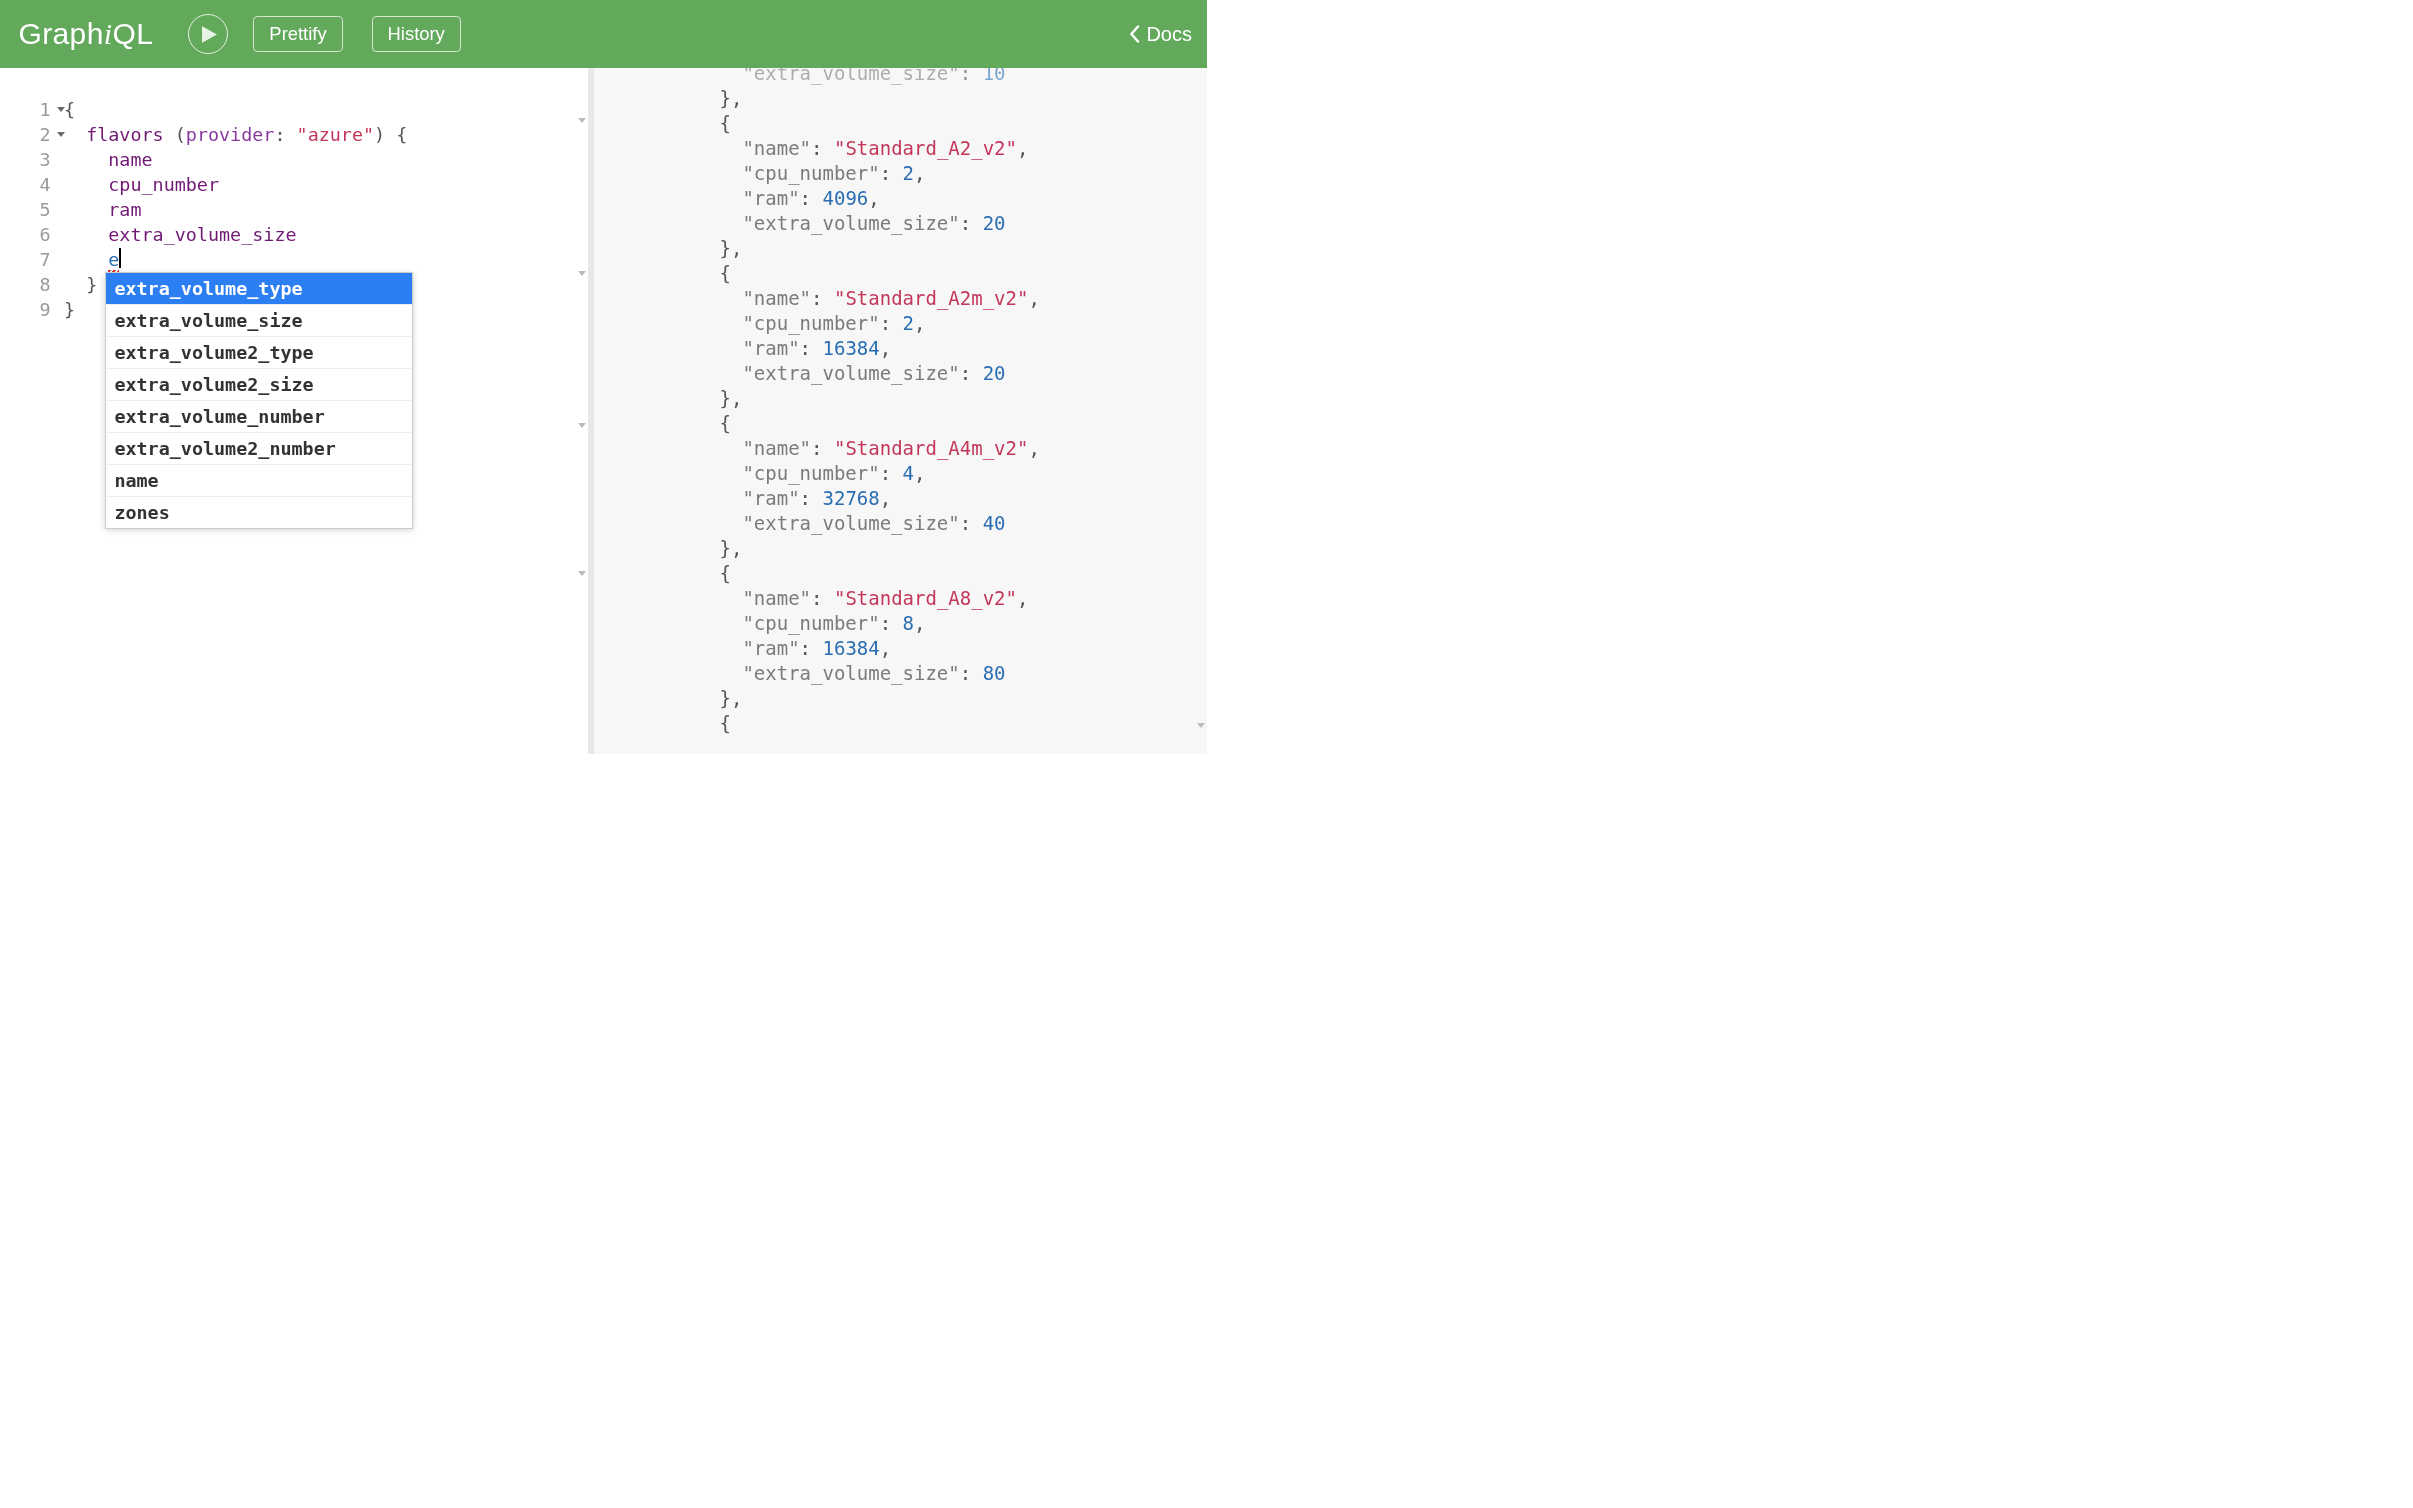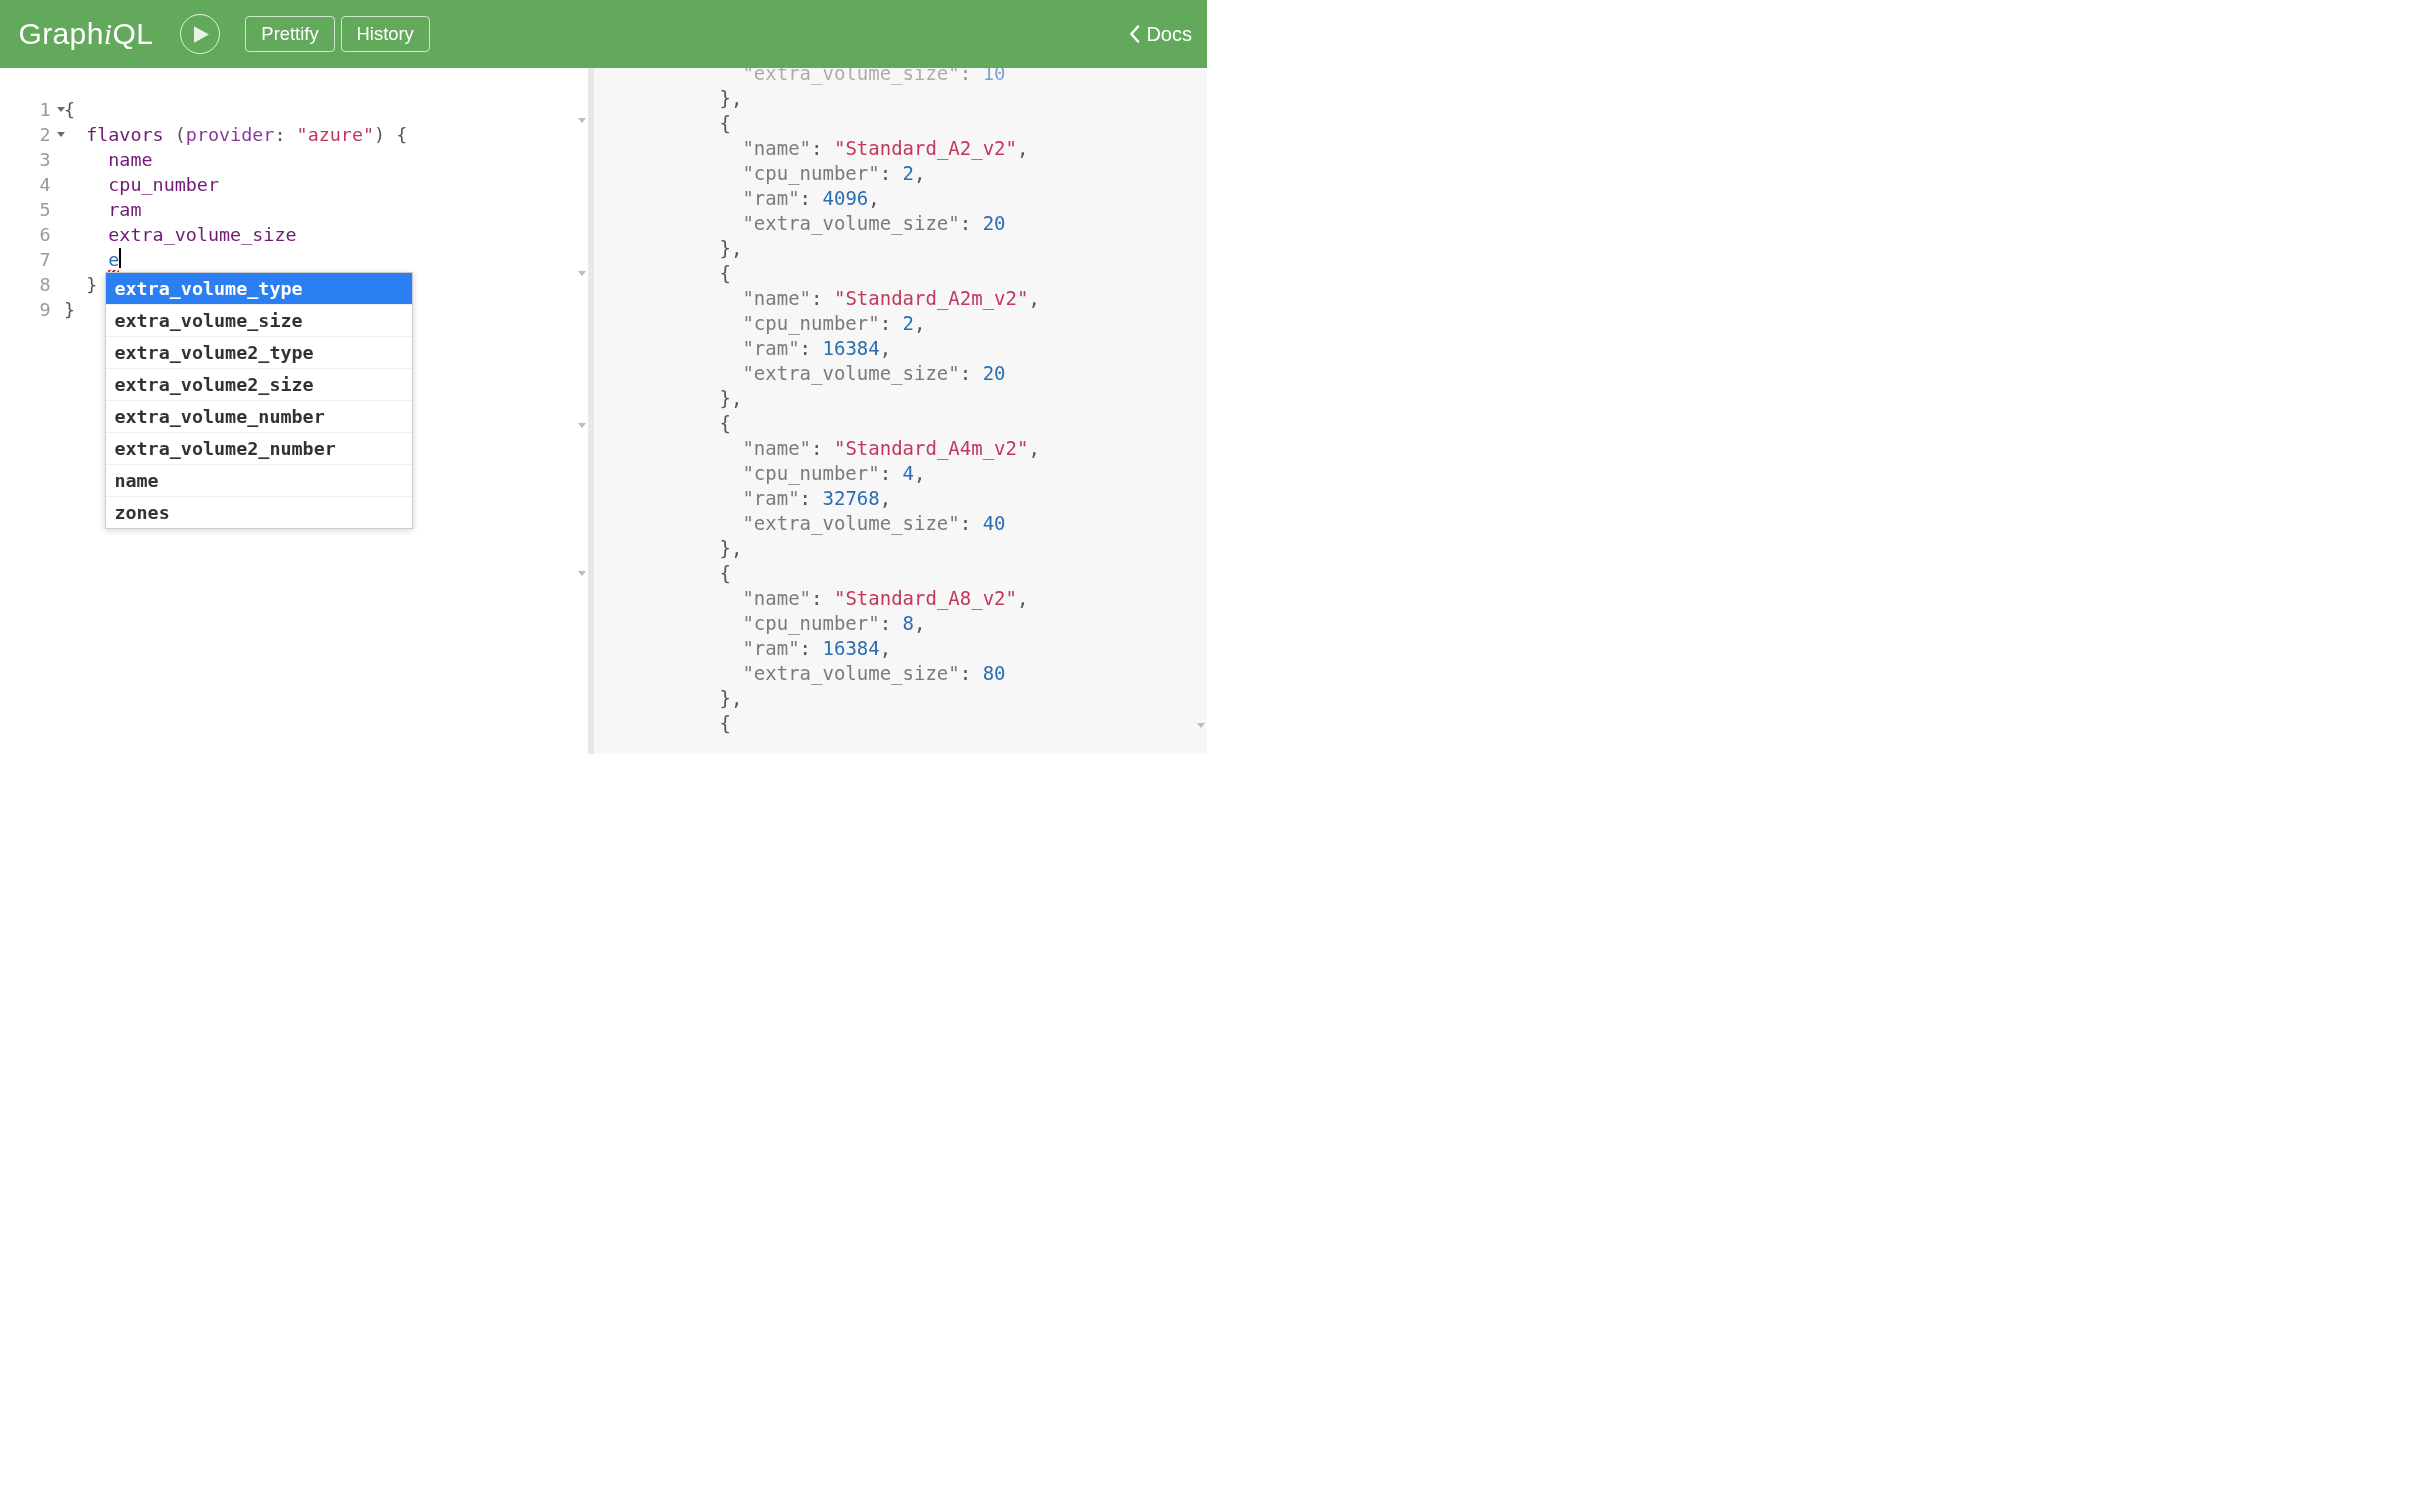--- a/index.html
+++ b/index.html
@@ -18,41 +18,41 @@
       height: 68px;
       display: flex;
       align-items: center;
       padding: 0 15px 0 18.4px;
       color: #fff;
     }
     .logo {
       font-size: 30px;
       font-weight: 300;
       letter-spacing: 0.4px;
-      margin-right: 27px;
+      margin-right: 35px;
       display: flex;
       align-items: baseline;
     }
     .logo .i { font-style: italic; font-family: "Georgia", serif; font-weight: 400; }
     .play-btn {
       width: 40px; height: 40px;
       border: 1.7px solid #e0f0de;
       border-radius: 50%;
       display: flex; align-items: center; justify-content: center;
       margin-right: 25px;
       cursor: pointer;
     }
     .play-btn svg { margin-left: 2.5px; }
     .topbar-btn {
       border: 1.3px solid #d2e7cf;
       border-radius: 4.2px;
       padding: 5.9px 15px;
       font-size: 18.4px;
       color: #fff;
-      margin-right: 6px;
+      margin-right: 29px;
       cursor: pointer;
       font-weight: 400;
     }
     .spacer { flex: 1; }
     .docs-btn {
       display: flex; align-items: center; gap: 5px;
       font-size: 20px; cursor: pointer;
     }
 
     

